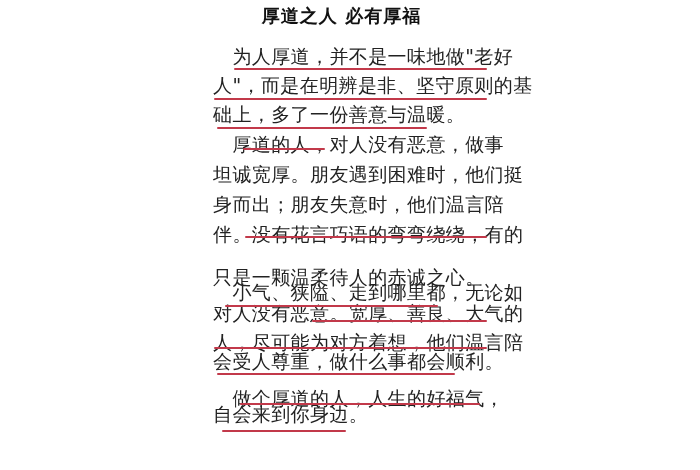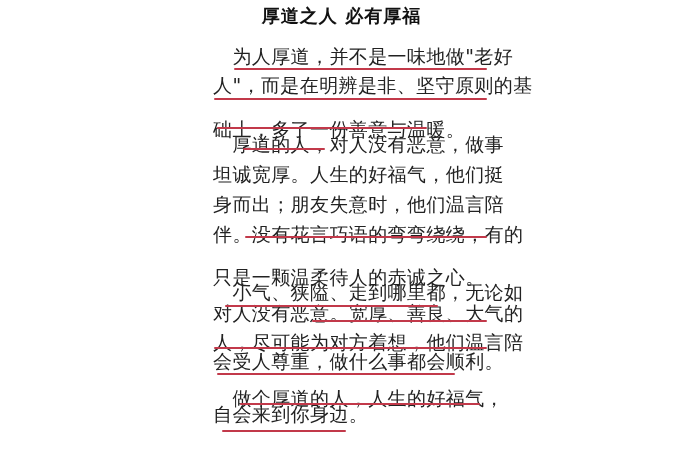--- a/index.html
+++ b/index.html
@@ -21,23 +21,23 @@
     }
   </style>
 </head>
 <body>
 
 <div>
   <div class="title">厚道之人 必有厚福</div>
 
   <div class="line" style="top:44px">　为人厚道，并不是一味地做"老好</div>
   <div class="line" style="top:73px">人"，而是在明辨是非、坚守原则的基</div>
-  <div class="line" style="top:117px">础上，多了一份善意与温暖。</div>
+  <div class="line" style="top:102px">础上，多了一份善意与温暖。</div>
   <div class="line" style="top:132px">　厚道的人，对人没有恶意，做事</div>
-  <div class="line" style="top:162px">坦诚宽厚。人生的好福气，他们挺</div>
+  <div class="line" style="top:162px">坦诚宽厚。朋友遇到困难时，他们挺</div>
   <div class="line" style="top:192px">身而出；朋友失意时，他们温言陪</div>
   <div class="line" style="top:222px">伴。没有花言巧语的弯弯绕绕，有的</div>
   <div class="line" style="top:265px">只是一颗温柔待人的赤诚之心。</div>
   <div class="line" style="top:280px">　小气、狭隘、走到哪里都，无论如</div>
   <div class="line" style="top:301px">对人没有恶意。宽厚、善良、大气的</div>
   <div class="line" style="top:330px">人，尽可能为对方着想，他们温言陪</div>
   <div class="line" style="top:349px">会受人尊重，做什么事都会顺利。</div>
   <div class="line" style="top:386px">　做个厚道的人，人生的好福气，</div>
   <div class="line" style="top:402px">自会来到你身边。</div>
 

